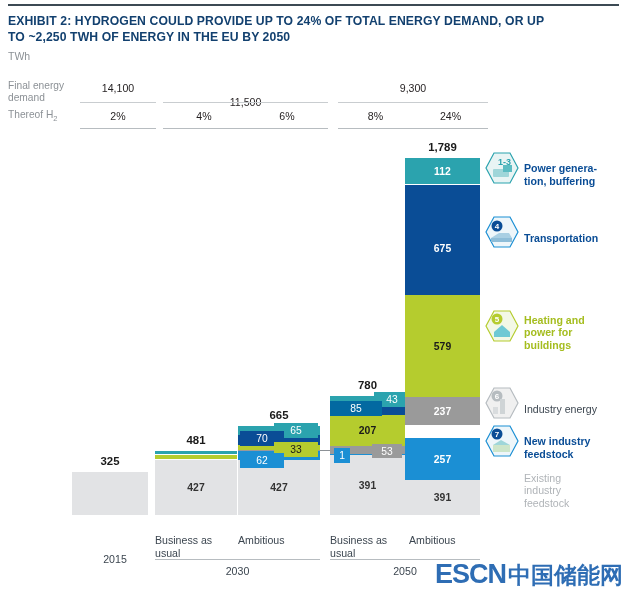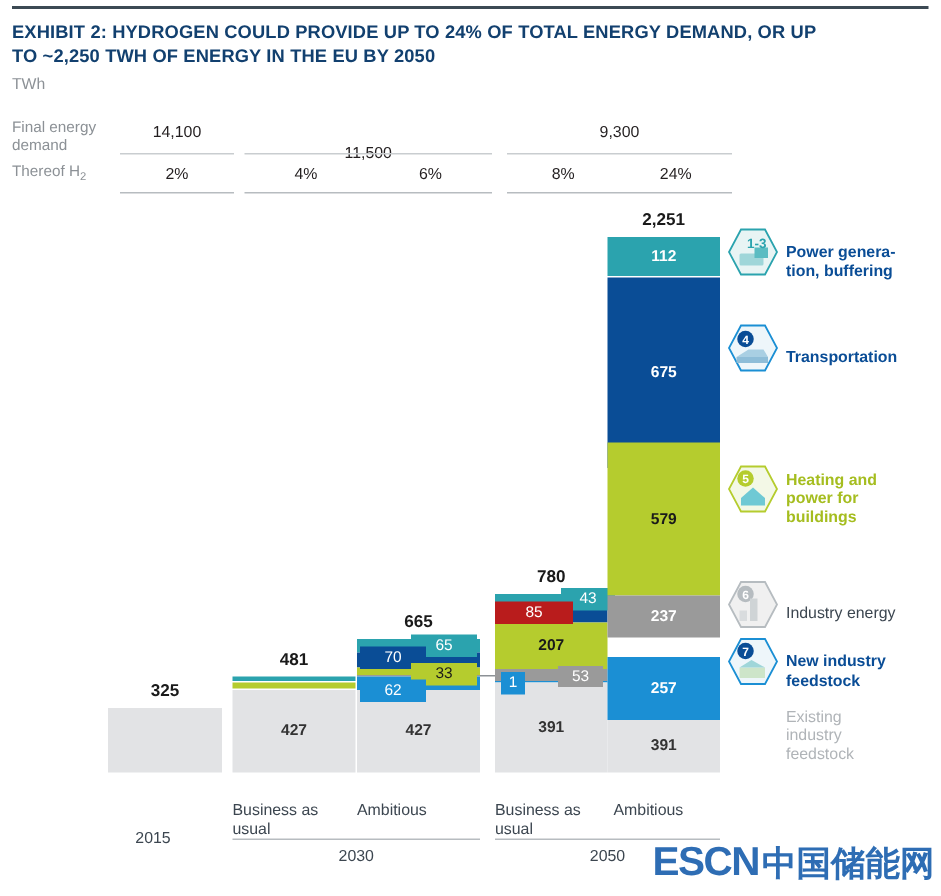--- a/index.html
+++ b/index.html
@@ -139,33 +139,33 @@
     </div>
     <div class="seg" style="top:50px;height:8px;background:#9a9a9a;"></div>
     <div class="seg" style="top:58px;height:1px;background:#1b8fd4;"></div>
     <div class="seg" style="top:59px;height:60px;background:#e2e3e5;color:#333;">
       <span>391</span>
     </div>
 
     <div class="callout" style="left:44px;top:-4px;width:36px;height:15px;background:#2ba3ae;color:#ffffff;">
       <span>43</span>
       </div>
-    <div class="callout" style="left:0px;top:5px;width:52px;height:15px;background:#b91c1c;color:#ffffff;">
+    <div class="callout" style="left:0px;top:5px;width:52px;height:15px;background:#0369a1;color:#ffffff;">
       <span>85</span>
       </div>
     <div class="callout" style="left:42px;top:48px;width:30px;height:14px;background:#9a9a9a;color:#ffffff;">
       <span>53</span>
       </div>
     <div class="callout" style="left:4px;top:52px;width:16px;height:15px;background:#1b8fd4;color:#ffffff;">
       <span>1</span>
       </div>
   </div>
 
   <div class="bar" style="left:405px;top:18px;width:75px;height:357px;">
-    <div class="tot" style="top:-17px;">2,251</div>
+    <div class="tot" style="top:-17px;">1,789</div>
     <div class="seg" style="top:0;height:26px;background:#2ba3ae;color:#ffffff;">
       <span>112</span>
     </div>
     <div class="seg" style="top:27px;height:127px;background:#0a4d96;color:#ffffff;">
       <span>675</span>
     </div>
     <div class="seg" style="top:137px;height:102px;background:#b5cc2e;color:#1a1a1a;">
       <span>579</span>
     </div>
     <div class="seg" style="top:239px;height:28px;background:#9a9a9a;color:#ffffff;">
@@ -183,21 +183,21 @@
     <span>Business as usual</span></div>
   <div class="scen" style="left:238px;top:394px;width:78px;">
     <span>Ambitious</span></div>
   <div class="scen" style="left:330px;top:394px;width:75px;">
     <span>Business as usual</span></div>
   <div class="scen" style="left:409px;top:394px;width:75px;">
     <span>Ambitious</span></div>
 
   <div class="grpline" style="left:155px;top:419px;width:165px;"></div>
   <div class="grpline" style="left:330px;top:419px;width:150px;"></div>
-  <div class="grp" style="left:64px;top:413px;width:76px;">2015</div>
+  <div class="grp" style="left:77px;top:413px;width:76px;">2015</div>
   <div class="grp" style="left:155px;top:425px;width:165px;">2030</div>
   <div class="grp" style="left:330px;top:425px;width:150px;">2050</div>
 </div>
 
 <div class="leg" style="left:485px;top:152px;width:140px;">
   <span class="hex">
     <svg viewBox="0 0 34 32" width="34" height="32">
       <polygon points="9,1 25,1 33,16 25,31 9,31 1,16" fill="#e8f4f4" stroke="#2ba3ae" stroke-width="1.2"></polygon>
       <rect x="8" y="17" width="16" height="8" rx="1" fill="#9fd6d9"></rect>
       <rect x="18" y="13" width="9" height="7" fill="#5bbcc2"></rect>

